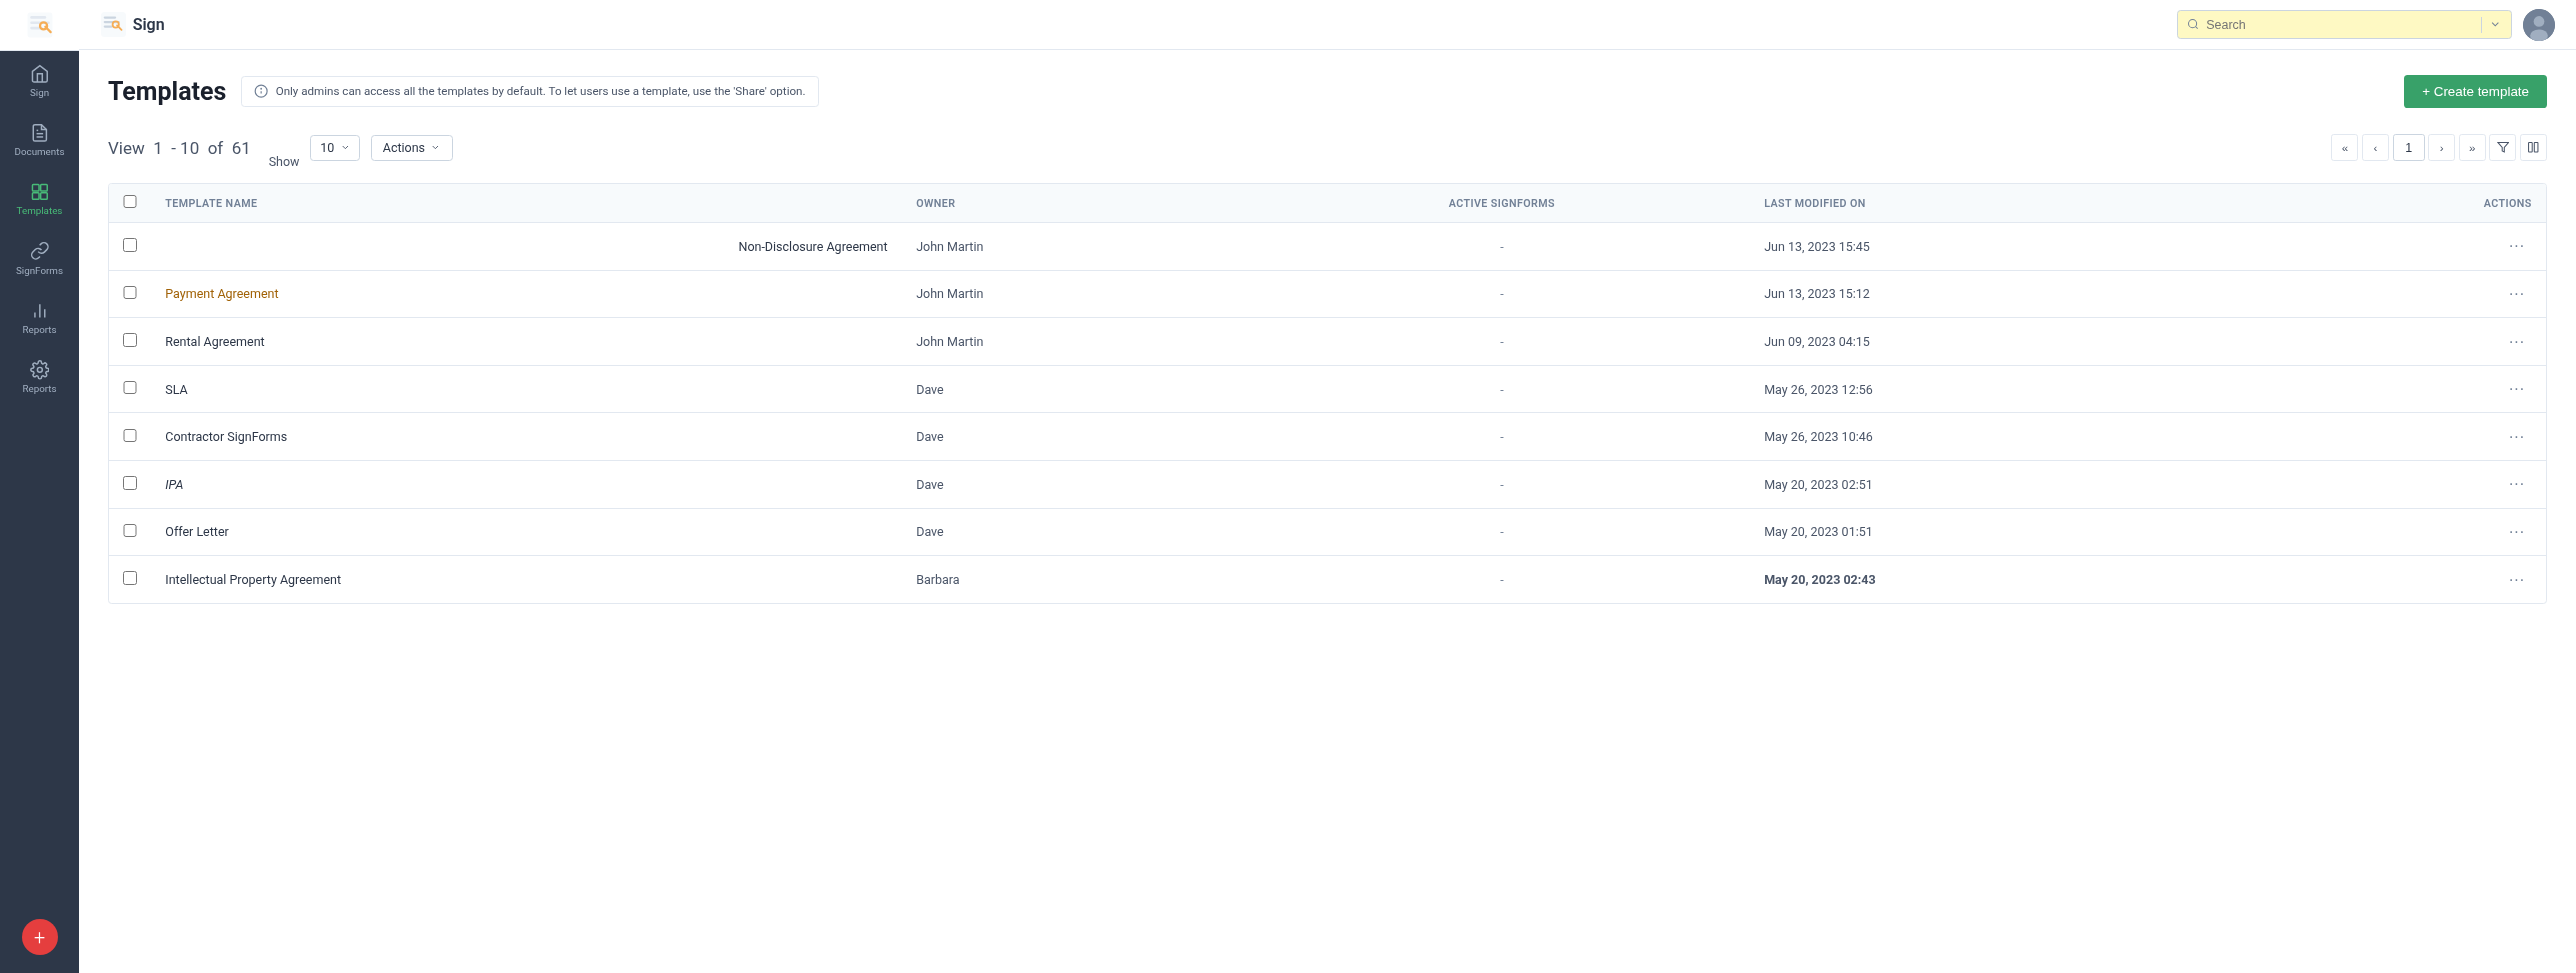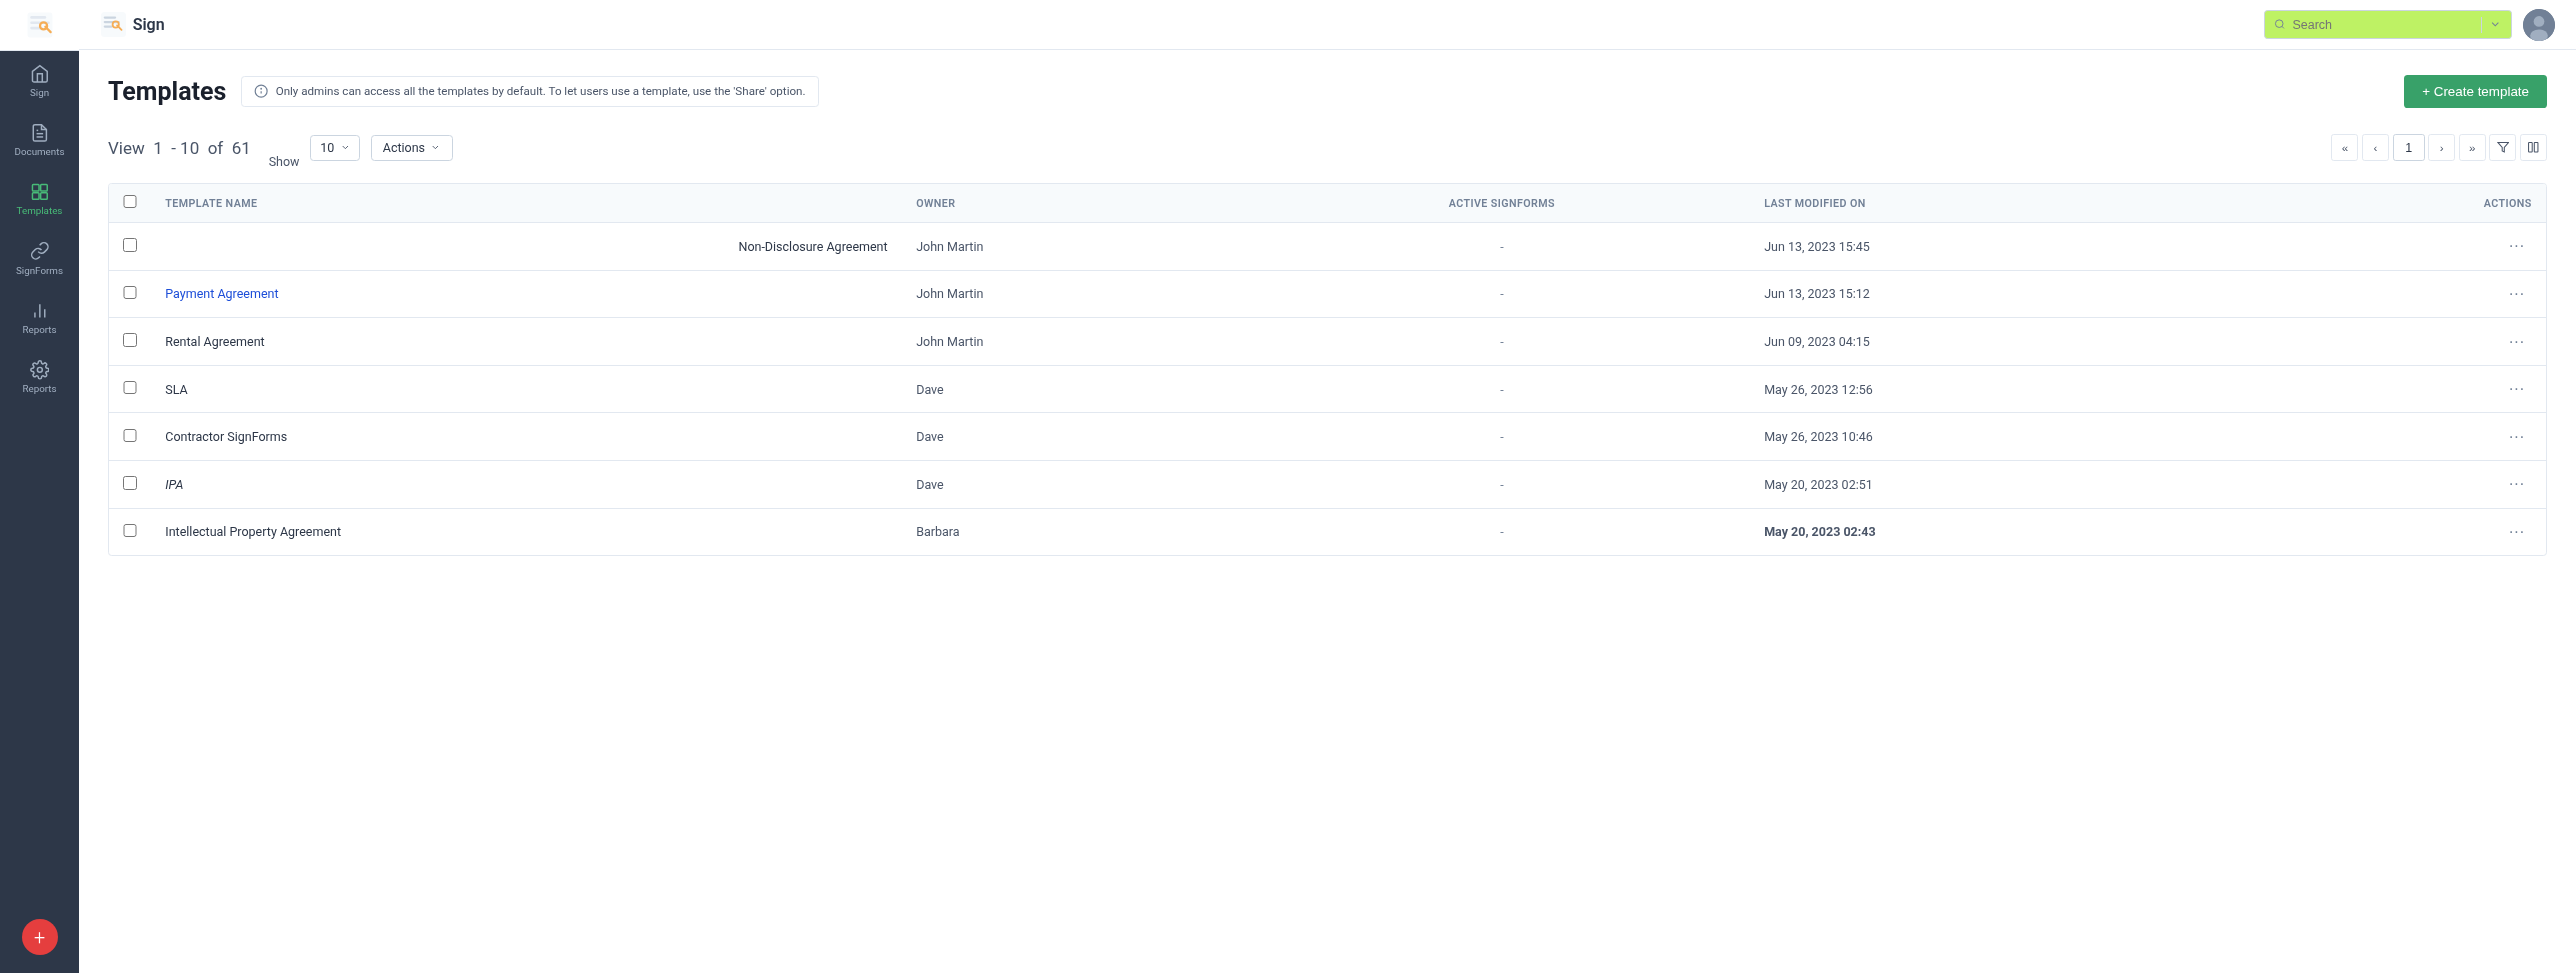--- a/index.html
+++ b/index.html
@@ -92,22 +92,22 @@
     }
     .topnav-logo svg { width: 25px; height: 25px; }
     .topnav-spacer { flex: 1; }
     .search-box {
       display: flex;
       align-items: center;
       border: 0.9px solid #cbd5e0;
       border-radius: 3.6px;
       padding: 5.4px 9px;
       gap: 7.2px;
-      width: 248px;
-      background: #bef264;
+      width: 335px;
+      background: #fef9c3;
     }
     .search-box input {
       border: none;
       outline: none;
       font-size: 12.5px;
       color: #718096;
       width: 100%;
       background: transparent;
     }
     .search-divider { width: 0.9px; height: 16px; background: #cbd5e0; }
@@ -508,21 +508,21 @@
       <td class="center muted">-</td>
       <td style="color:#4a5568;">Jun 13, 2023 15:45</td>
       <td class="actions-cell">
         <button class="dots-btn">···</button>
       </td>
     </tr>
             <tr>
       <td class="checkbox-cell">
         <input type="checkbox" style="">
       </td>
-      <td style="color:#1d4ed8;">Payment Agreement</td>
+      <td style="color:#a16207;">Payment Agreement</td>
       <td style="color:#4a5568;">John Martin</td>
       <td class="center muted">-</td>
       <td style="color:#4a5568;">Jun 13, 2023 15:12</td>
       <td class="actions-cell">
         <button class="dots-btn">···</button>
       </td>
     </tr>
             <tr>
       <td class="checkbox-cell">
         <input type="checkbox" style="">
@@ -560,20 +560,32 @@
       </td>
     </tr>
             <tr>
       <td class="checkbox-cell">
         <input type="checkbox" style="">
       </td>
       <td style="color:#2d3748;font-style:italic;">IPA</td>
       <td style="color:#4a5568;">Dave</td>
       <td class="center muted">-</td>
       <td style="color:#4a5568;">May 20, 2023 02:51</td>
+      <td class="actions-cell">
+        <button class="dots-btn">···</button>
+      </td>
+    </tr>
+            <tr>
+      <td class="checkbox-cell">
+        <input type="checkbox" style="">
+      </td>
+      <td style="color:#2d3748;">Offer Letter</td>
+      <td style="color:#4a5568;">Dave</td>
+      <td class="center muted">-</td>
+      <td style="color:#4a5568;">May 20, 2023 01:51</td>
       <td class="actions-cell">
         <button class="dots-btn">···</button>
       </td>
     </tr>
             <tr>
       <td class="checkbox-cell">
         <input type="checkbox" style="">
       </td>
       <td style="color:#2d3748;">Intellectual Property Agreement</td>
       <td style="color:#4a5568;">Barbara</td>

